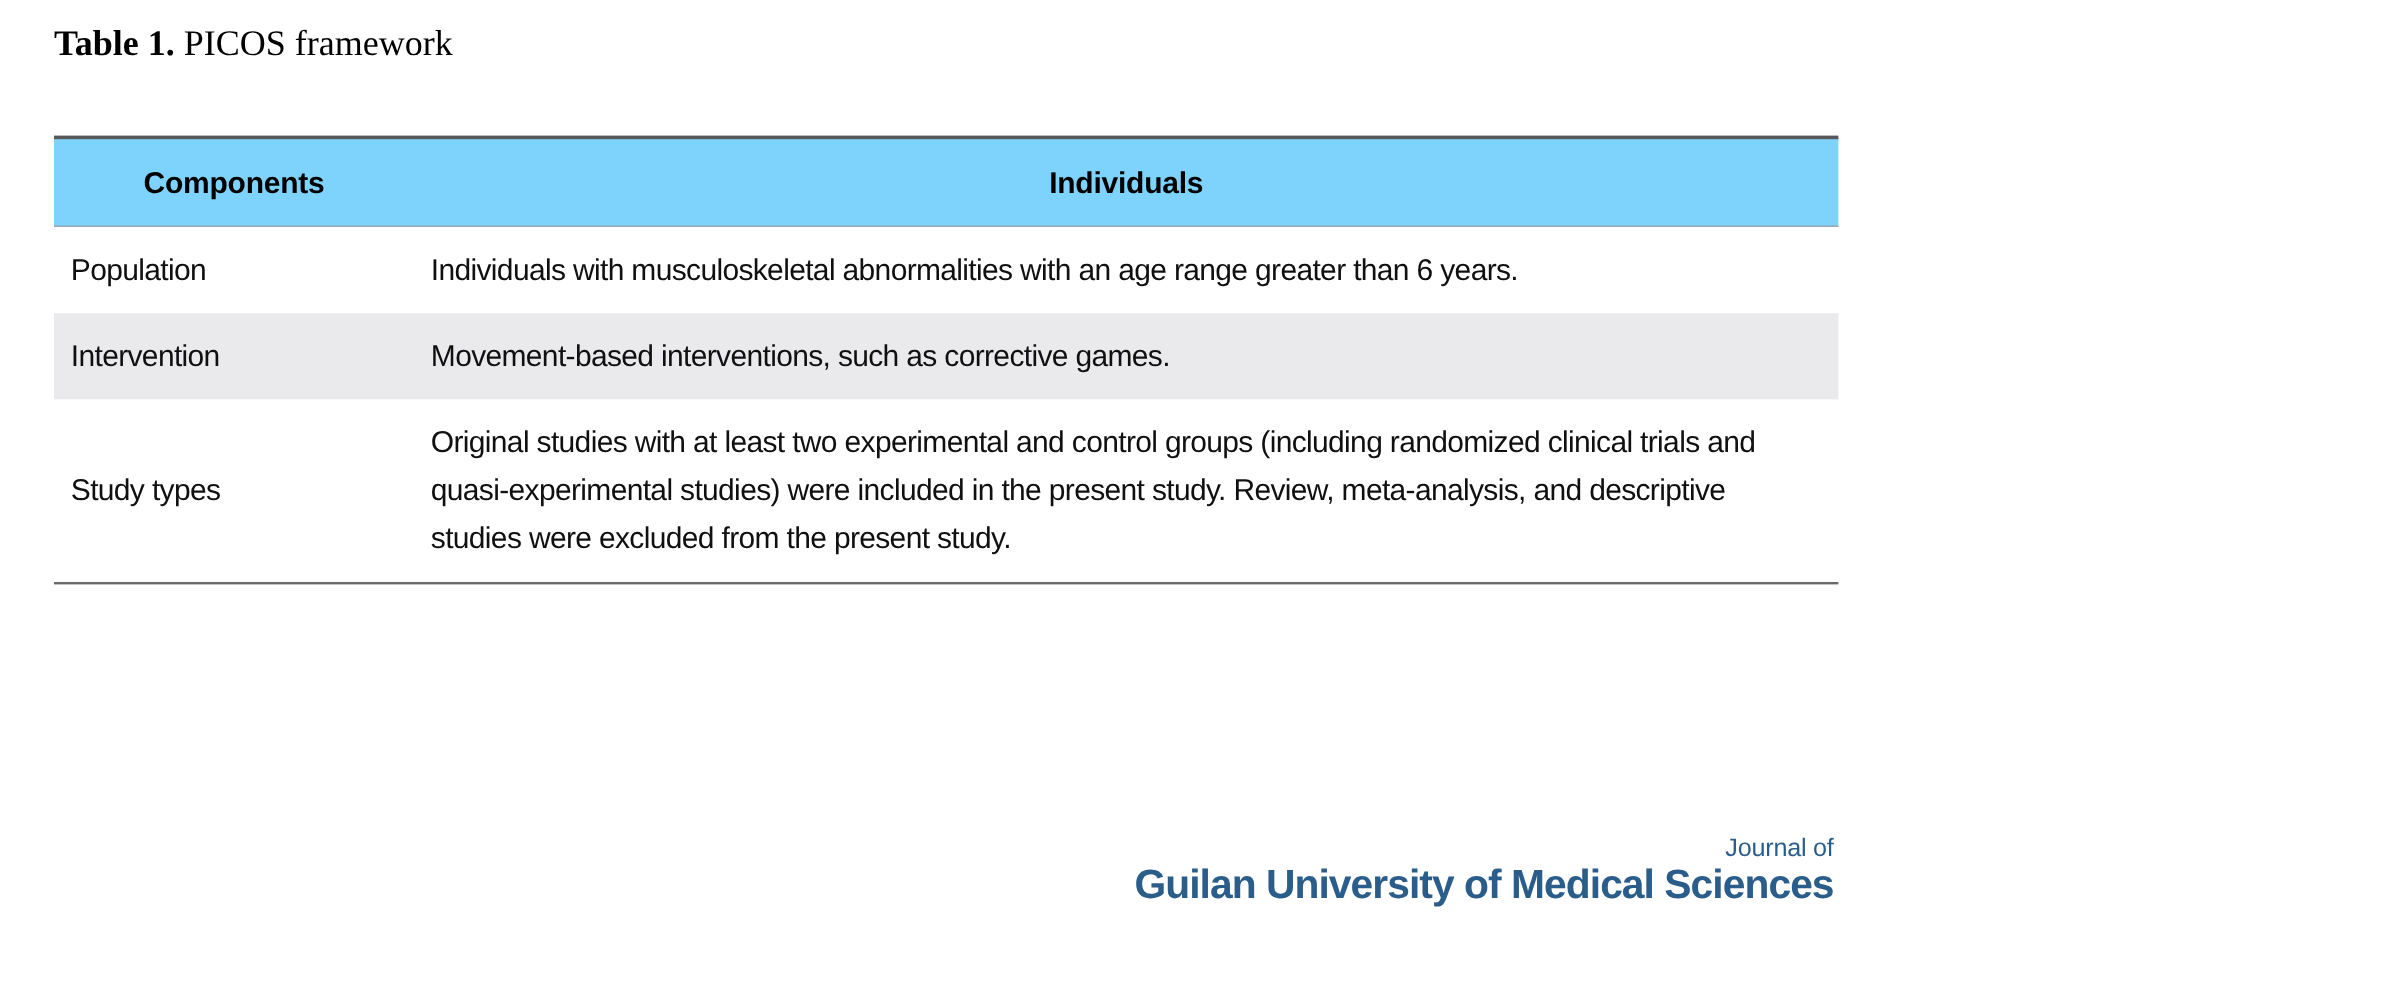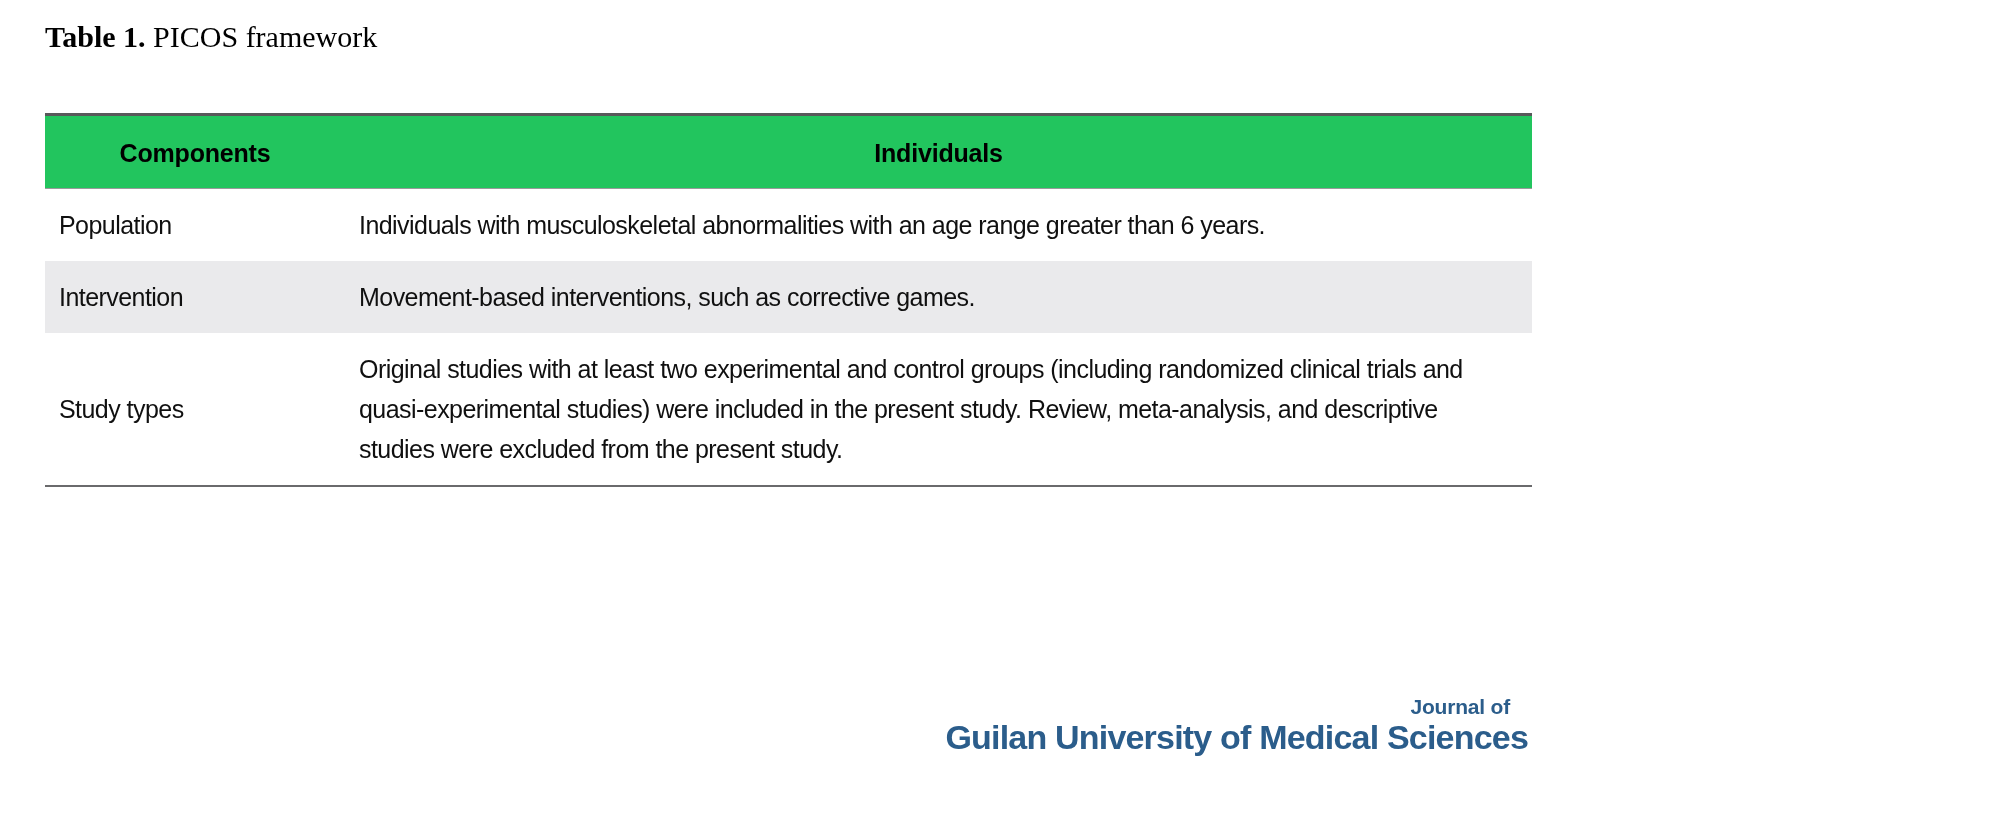--- a/index.html
+++ b/index.html
@@ -49,21 +49,21 @@
   }
   table.picos {
     width: 1487px;
     border-collapse: collapse;
     table-layout: fixed;
   }
   table.picos col.c1 { width: 300px; }
   table.picos col.c2 { width: 1187px; }
 
   table.picos thead tr {
-    background: #22c55e;
+    background: #7dd3fc;
   }
   table.picos thead th {
     border-top: 3px solid #58585a;
     border-bottom: 1px solid #9a9a9c;
     padding: 22px 10px 20px 10px;
     font-family: "Liberation Sans", sans-serif;
     font-weight: bold;
     font-size: 25px;
     line-height: 30px;
     text-align: center;
@@ -102,24 +102,24 @@
     right: 472px;
     top: 696px;
     text-align: right;
     line-height: 1;
     color: #2b5d8b;
     font-family: "Liberation Sans", sans-serif;
   }
   .journal-logo .jl-small {
     display: block;
     font-size: 21px;
-    font-weight: bold;
+    font-weight: normal;
     letter-spacing: -0.2px;
     margin-bottom: 3px;
-    margin-right: 18px;
+    margin-right: 0;
   }
   .journal-logo .jl-big {
     display: block;
     font-size: 34px;
     font-weight: bold;
     letter-spacing: -0.8px;
     white-space: nowrap;
   }
 </style>
 </head>

